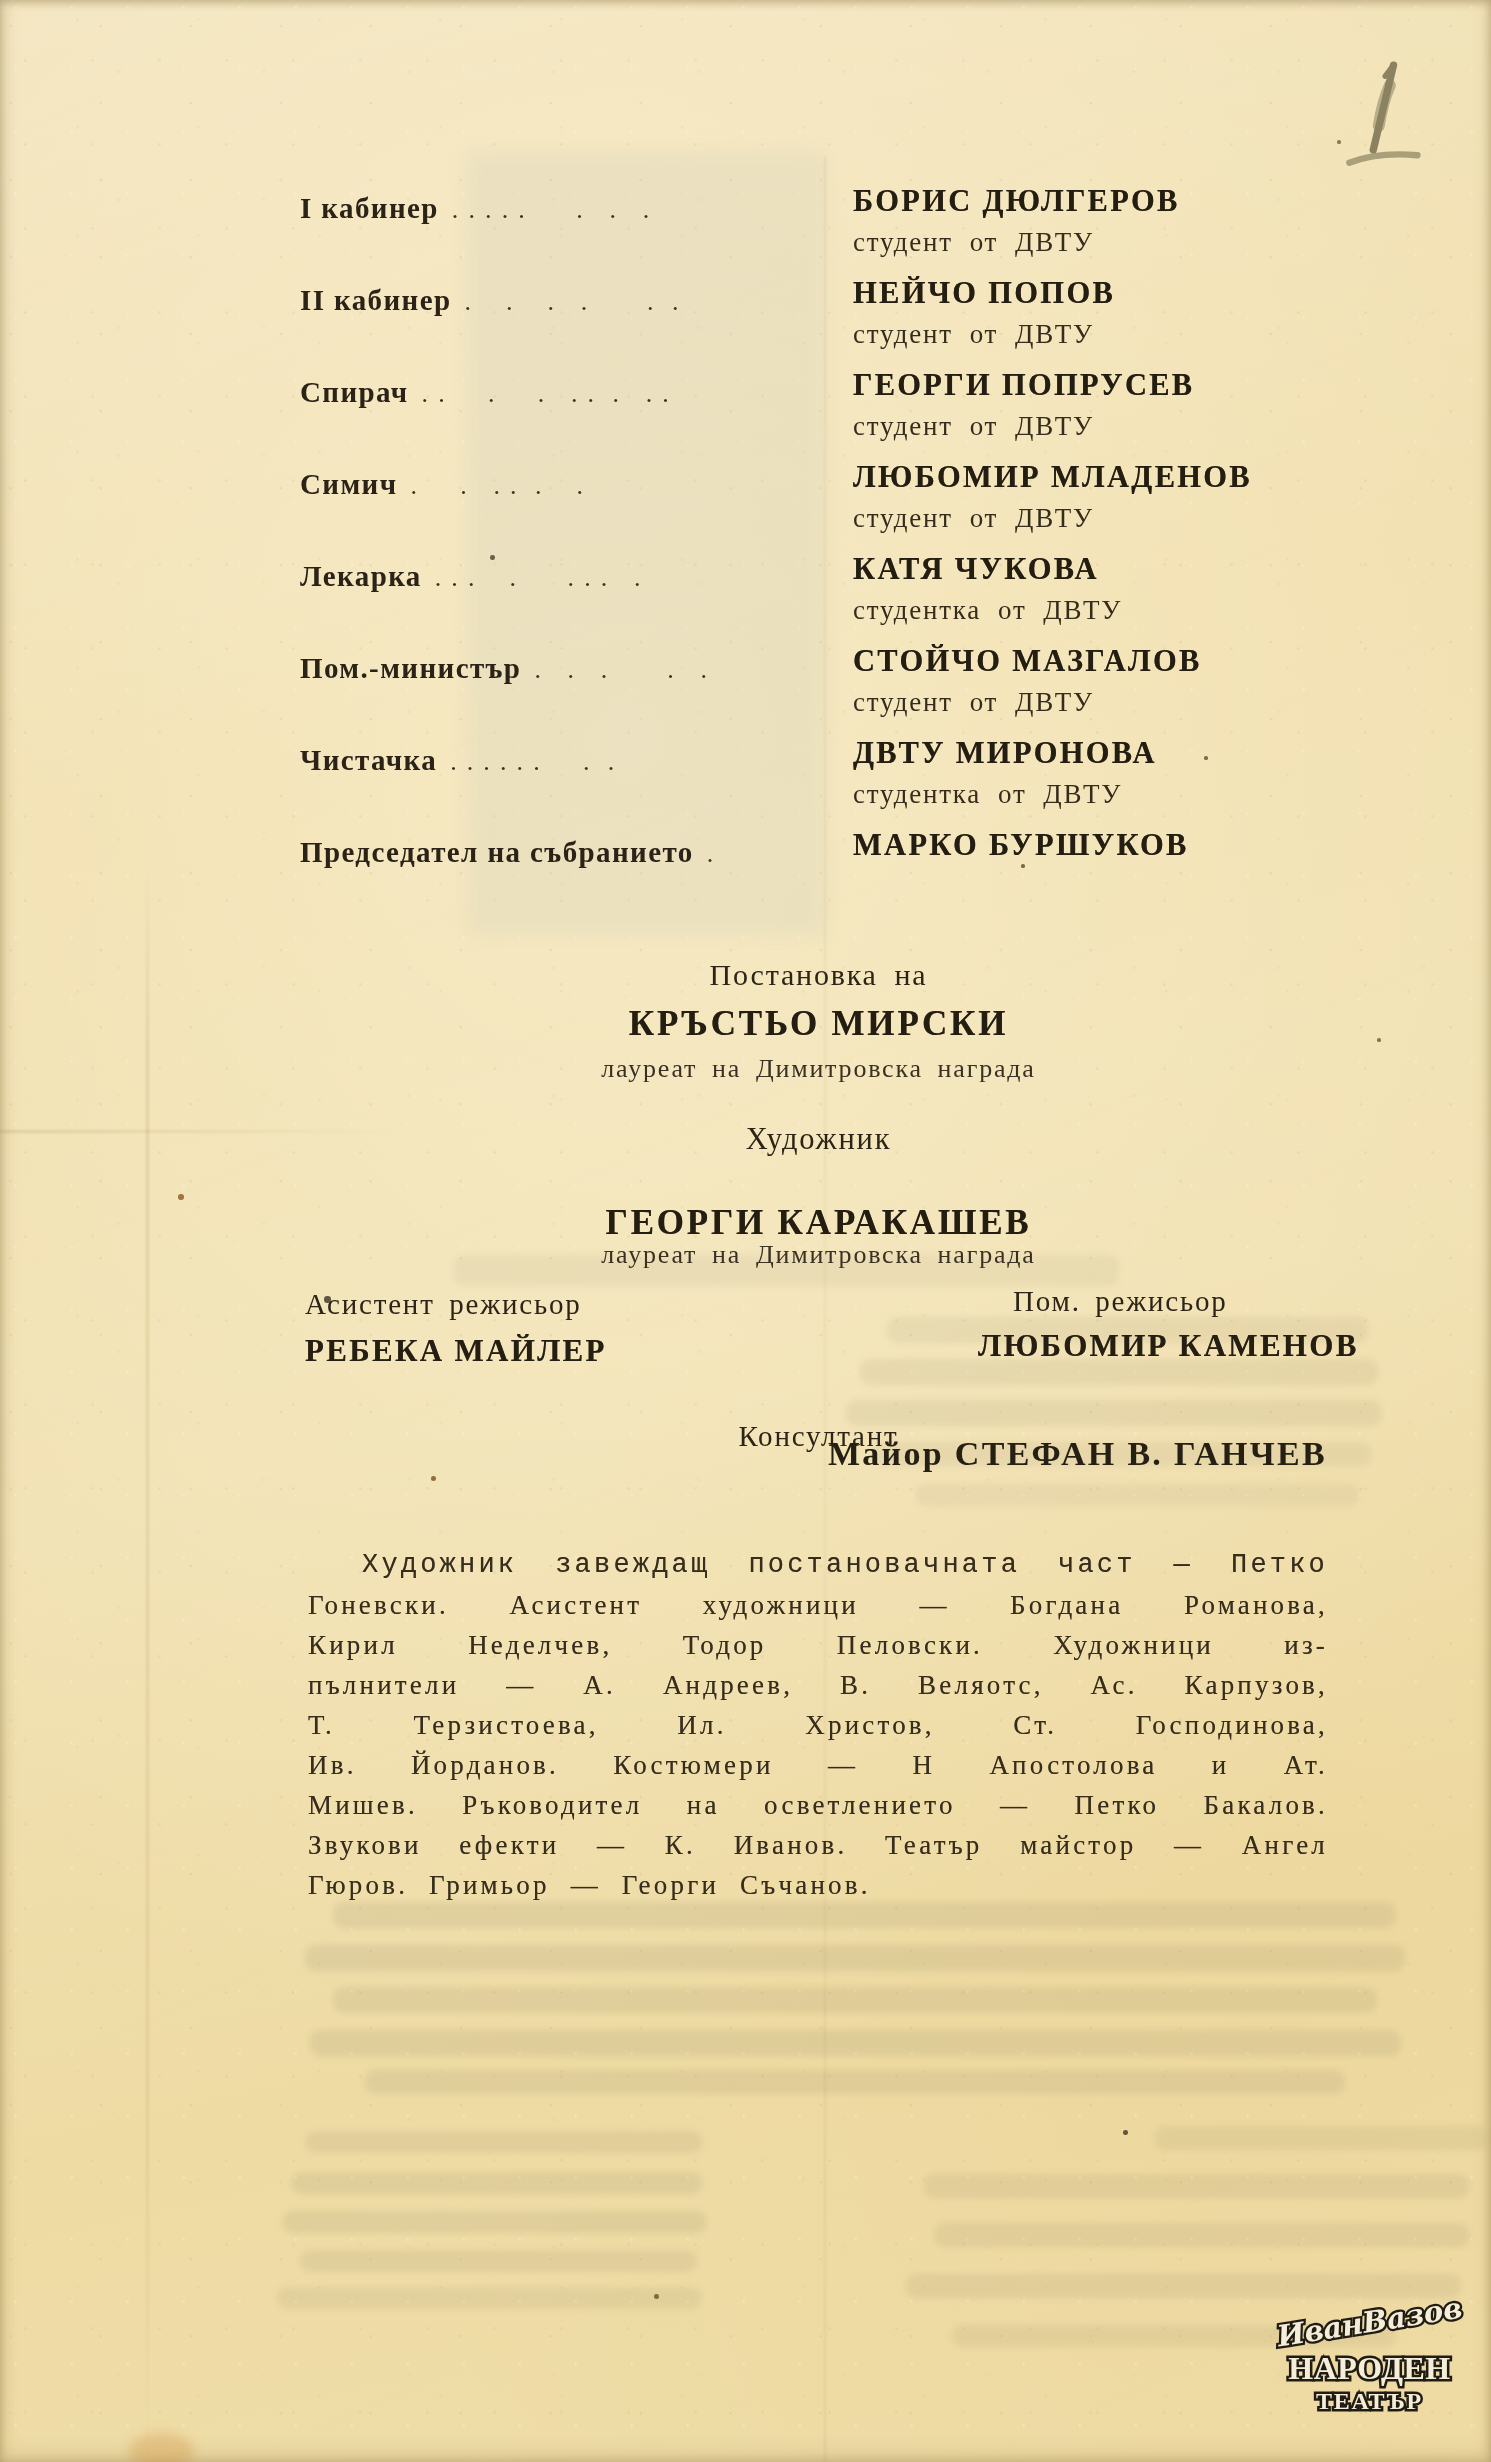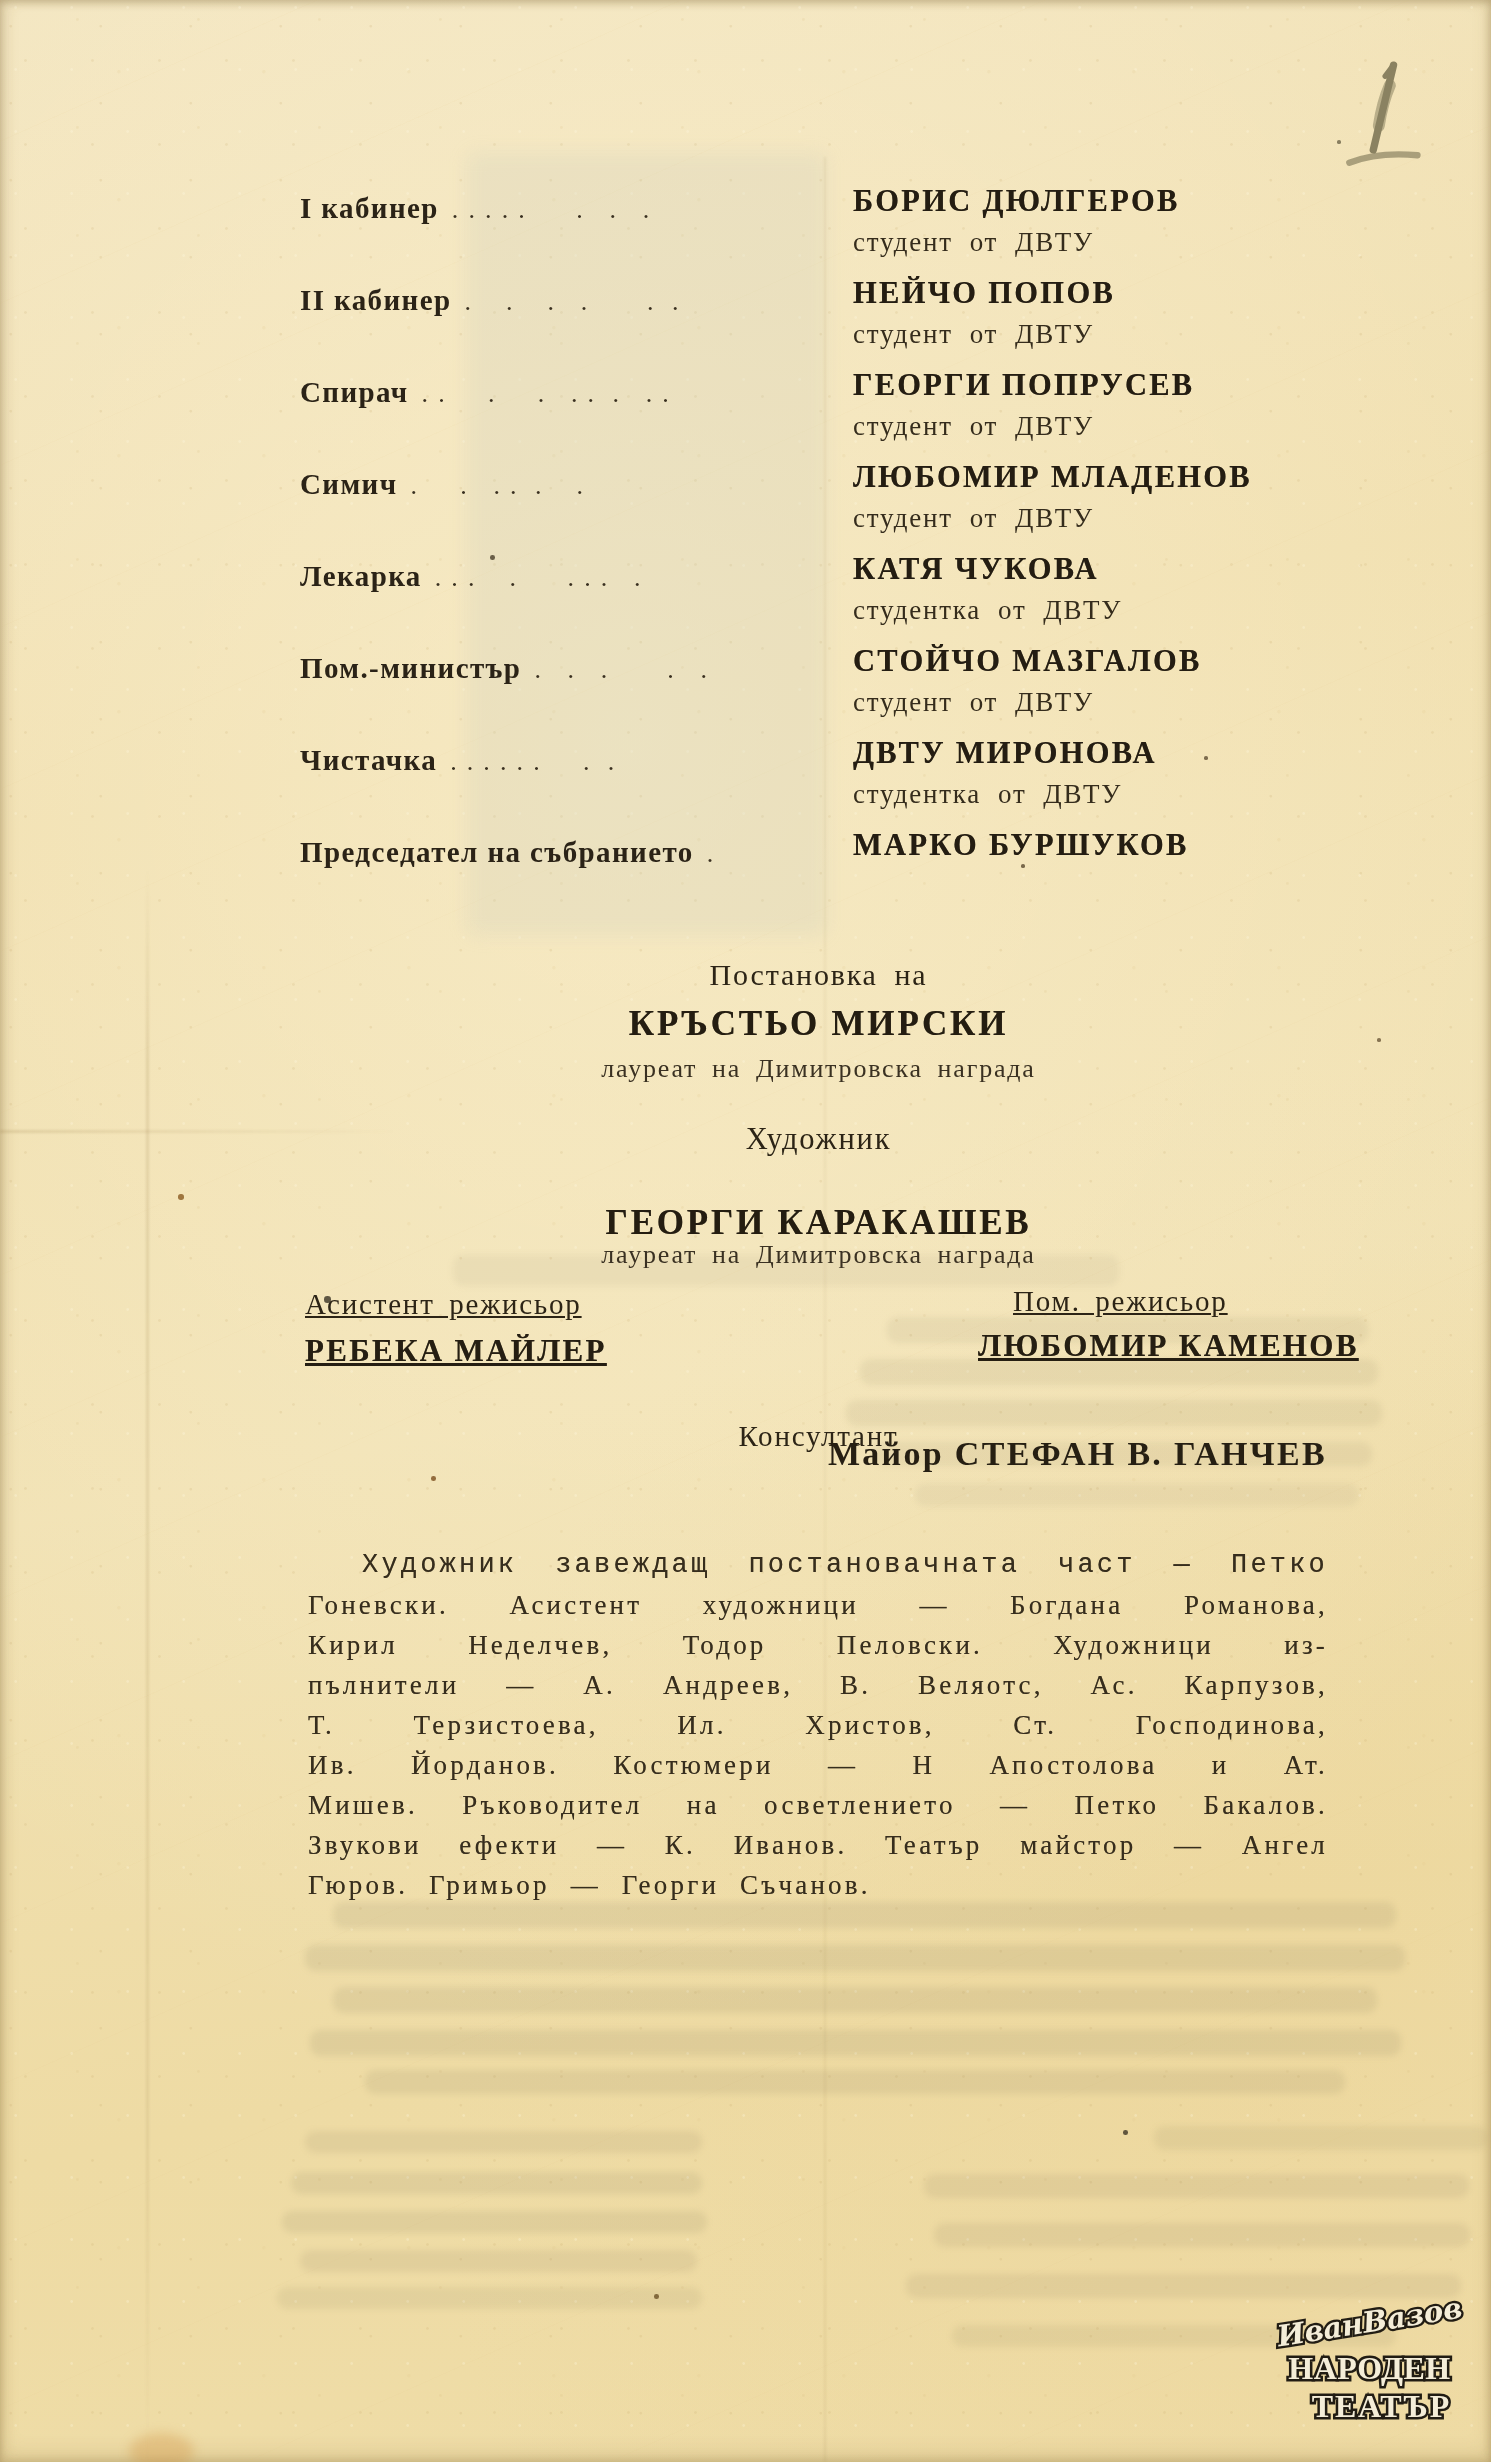--- a/index.html
+++ b/index.html
@@ -57,21 +57,21 @@
   .actor-subtitle{font-size:27px; letter-spacing:1.8px; word-spacing:8.3px; margin-top:8.3px; color:#352c1c;}
   .actor-subtitle:empty{display:none;}
 
   
   .center-line{position:absolute; left:310px; width:1017px; text-align:center; white-space:nowrap;}
   .h-small{font-size:30px; letter-spacing:1.8px; word-spacing:7.4px; color:#2c2416;}
   .h-name{font-size:35px; font-weight:700; letter-spacing:2.8px; color:#241d11; text-shadow:0 0 0.6px rgba(40,32,18,.6);}
   .h-note{font-size:26px; letter-spacing:1.8px; word-spacing:6.5px; color:#3a3122;}
 
   
-  .staff{position:absolute; white-space:nowrap;text-decoration:underline;}
+  .staff{position:absolute; white-space:nowrap;}
   .staff-title{font-size:29px; letter-spacing:1.8px; word-spacing:5.5px; color:#2c2416;}
   .staff-name{font-size:31px; font-weight:700; letter-spacing:2.3px; color:#251e12; text-shadow:0 0 0.6px rgba(40,32,18,.6);}
 
   
   .credits{position:absolute; left:308px; top:1545px; width:1020px;}
   .credit-line{
     font-size:27px; letter-spacing:3.2px; word-spacing:11px; line-height:40px;
     text-align:justify; text-align-last:justify; color:#362d1d; text-shadow:0 0 0.5px rgba(50,40,22,.5);
   }
   .credit-line:first-child{text-indent:54px;font-family:Liberation Mono, monospace;}
@@ -87,21 +87,21 @@
     font-family:"DejaVu Serif","Liberation Serif",serif; font-style:italic; font-weight:700;
     font-size:29px; letter-spacing:0px; transform:rotate(-9deg);
     color:#f4edd8; -webkit-text-stroke:4.6px #211c13; paint-order:stroke fill;
   }
   .stamp .s-line{
     position:absolute; left:0; width:163px; text-align:center; font-weight:700;
     color:#f4edd8; -webkit-text-stroke:5.1px #211c13; paint-order:stroke fill;
     font-family:"Liberation Serif","DejaVu Serif",serif;
   }
   .stamp .s-line1{top:43px; font-size:32px; letter-spacing:0.5px;}
-  .stamp .s-line2{top:81px; font-size:32px; letter-spacing:1.8px;text-align:right;}
+  .stamp .s-line2{top:81px; font-size:24px; letter-spacing:1.8px;}
 </style>
 </head>
 <body>
 
 <div class="page">
 
   <div class="texture"></div>
   <div class="fibers"></div>
 
   <div class="bleed-band"></div>

